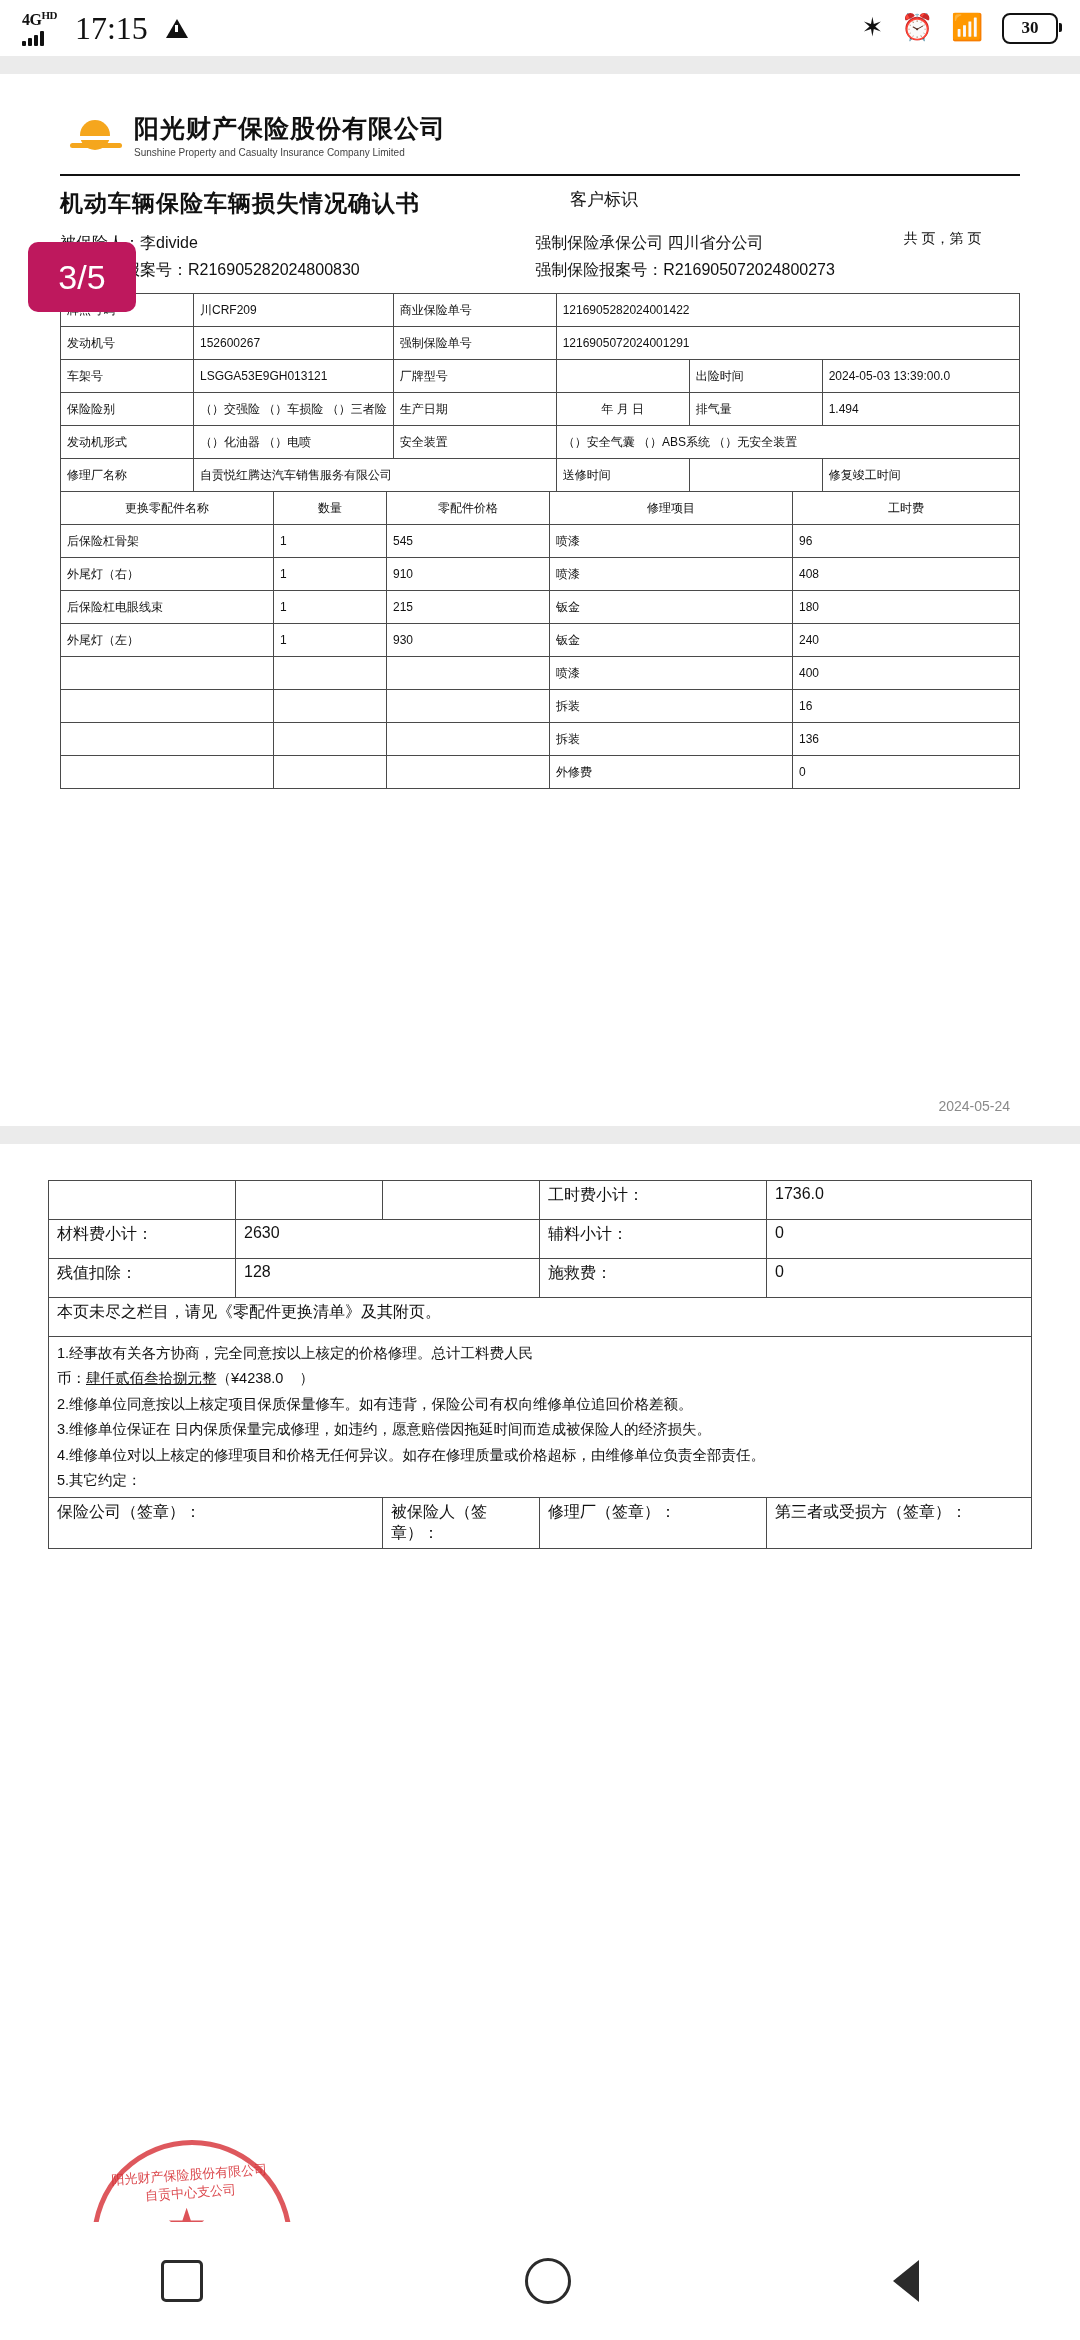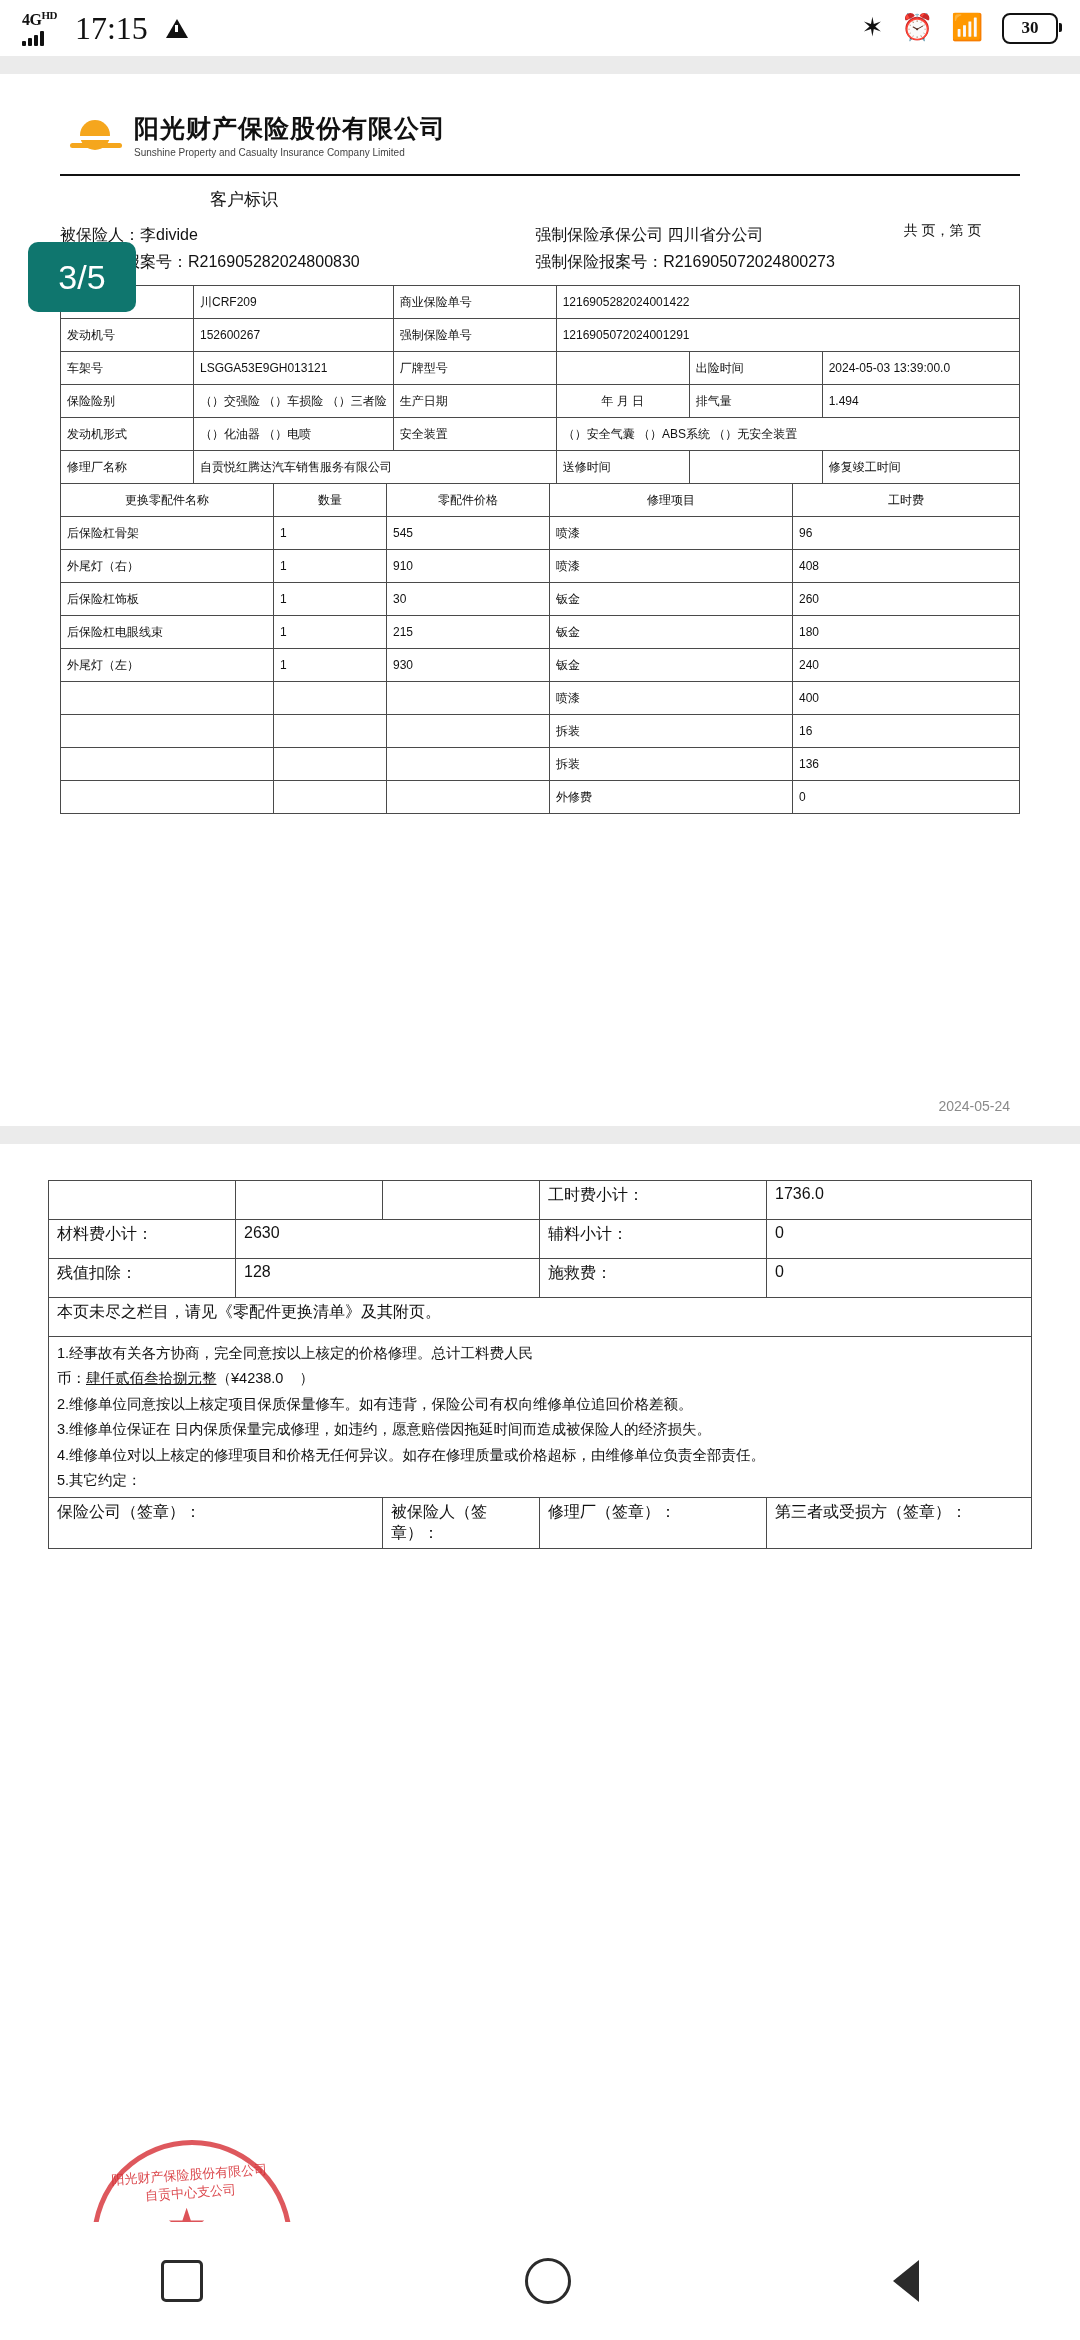--- a/index.html
+++ b/index.html
@@ -193,21 +193,21 @@
   .meta-col-b { width: 380px; }
   .meta-col-c { width: 120px; font-size: 14px; line-height: 1.4; }
 
   
   .page-pill {
     position: absolute;
     left: 28px;
     top: 168px;
     width: 108px;
     height: 70px;
-    background: #0f766e;
+    background: #be185d;
     border-radius: 10px;
     color: #fff;
     font-size: 34px;
     display: flex;
     align-items: center;
     justify-content: center;
     z-index: 5;
   }
 
   
@@ -375,20 +375,21 @@
         <div class="ray"></div>
     </div>
     <div class="brand-text">
       <div class="cn">阳光财产保险股份有限公司</div>
       <div class="en">Sunshine Property and Casualty Insurance Company Limited</div>
     </div>
   </div>
   <div class="brand-rule"></div>
 
   <div class="doc-title-row">
+    <div class="doc-title">机动车辆保险车辆损失情况确认书</div>
     <div class="cust-mark">客户标识</div>
   </div>
 
   <div class="meta-grid">
     <div class="meta-row">
       <div class="meta-col-a">被保险人：李divide</div>
       <div class="meta-col-b">
         <span>强制保险承保公司</span>
         <span>四川省分公司</span>
       </div>
@@ -468,27 +469,20 @@
       <td>96</td>
     </tr>
     <tr>
       <td>外尾灯（右）</td>
       <td>1</td>
       <td>910</td>
       <td>喷漆</td>
       <td>408</td>
     </tr>
     <tr>
-      <td>后保险杠饰板</td>
-      <td>1</td>
-      <td>30</td>
-      <td>钣金</td>
-      <td>260</td>
-    </tr>
-    <tr>
       <td>后保险杠电眼线束</td>
       <td>1</td>
       <td>215</td>
       <td>钣金</td>
       <td>180</td>
     </tr>
     <tr>
       <td>外尾灯（左）</td>
       <td>1</td>
       <td>930</td>

